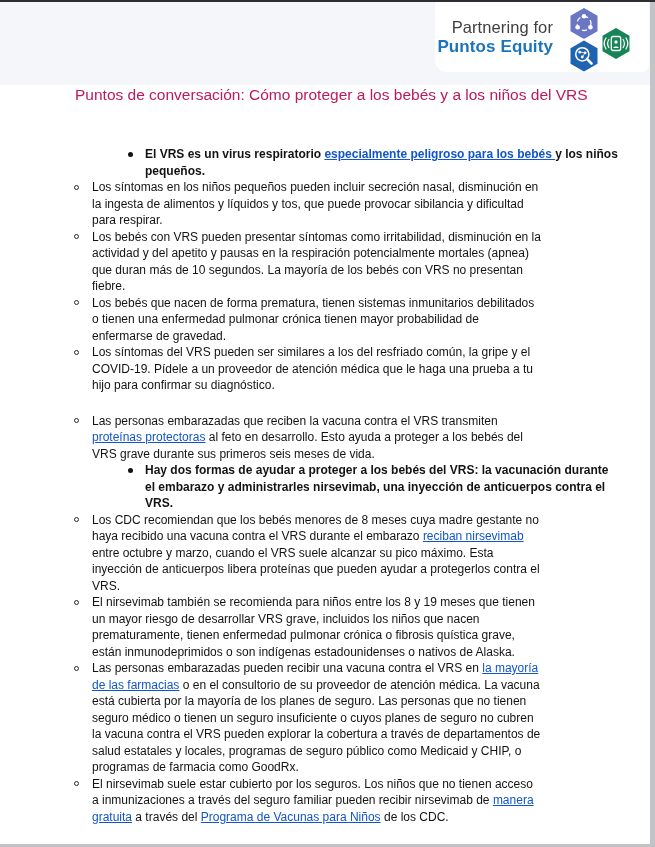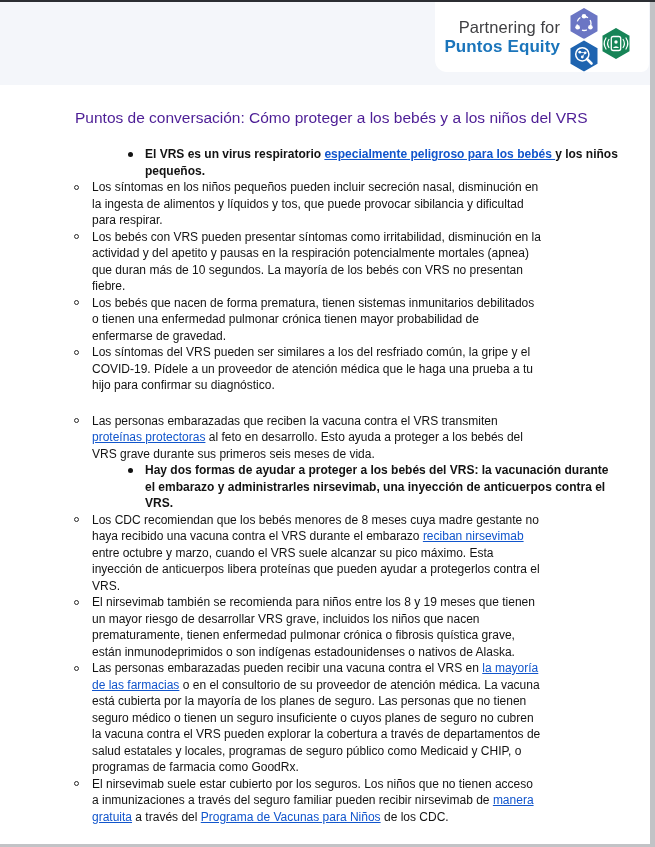--- a/index.html
+++ b/index.html
@@ -6,29 +6,29 @@
   body{
     width:655px;height:847px;position:relative;background:#ffffff;
     font-family:"Liberation Sans", sans-serif;overflow:hidden;
     -webkit-font-smoothing:antialiased;
   }
   .top-edge{position:absolute;top:0;left:0;right:0;height:2px;background:#2c2e33;z-index:6;}
   .band{position:absolute;top:2px;left:0;width:100%;height:83px;background:#f4f6fa;z-index:1;}
   .logo-card{
     position:absolute;top:2px;left:435px;width:214px;height:70px;background:#ffffff;
     border-radius:0 0 8px 12px;display:flex;align-items:center;justify-content:flex-end;
-    padding-right:8px;box-sizing:border-box;z-index:2;
+    gap:7px;padding-right:8px;box-sizing:border-box;z-index:2;
   }
   .tagline{text-align:right;line-height:19px;white-space:nowrap;}
   .t1{font-size:16.5px;color:#404043;letter-spacing:.1px;}
   .t2{font-size:17px;font-weight:bold;color:var(--brand);letter-spacing:.1px;}
   .hexes{display:block;}
   .right-edge{position:absolute;top:0;right:0;width:5px;height:100%;background:#c2c3c6;z-index:5;}
   .bottom-edge{position:absolute;bottom:0;left:0;width:100%;height:3px;background:#c2c3c6;z-index:5;}
-  .doc-title{position:absolute;top:106px;left:75px;width:548px;font-size:15.5px;line-height:23px;color:#4c1d95;}
+  .doc-title{position:absolute;top:83px;left:75px;width:548px;font-size:15.5px;line-height:23px;color:#be185d;}
   .content{position:absolute;top:146px;left:0;width:655px;padding-left:32px;}
   .group + .group{margin-top:19px;}
   .li{font-size:12px;line-height:16.5px;color:#131313;position:relative;}
   .l1{margin-left:113px;width:476px;font-weight:bold;}
   .l1::before{content:"";position:absolute;left:-17px;top:6px;width:5px;height:5px;border-radius:50%;background:#131313;}
   .l2{margin-left:60px;width:449px;font-weight:normal;}
   .l2::before{content:"";position:absolute;left:-18px;top:5.5px;width:5px;height:5px;border-radius:50%;border:1px solid #2a2a2a;box-sizing:border-box;background:transparent;}
   a.lnk{color:var(--link);text-decoration:underline;cursor:pointer;}
 </style>
 </head>

